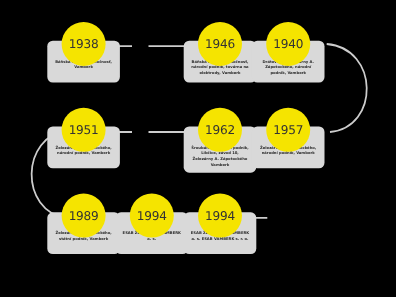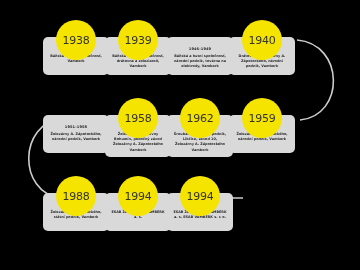--- a/index.html
+++ b/index.html
@@ -116,35 +116,29 @@
     <div class="node" style="left:37px;">
       <div class="card">
         <div class="card-period">1938</div>
         <div class="card-name">Báňská a hutní spoločnosť, Vamberk</div>
       </div>
       <div class="year-circle">
         <span class="year-label">1938</span>
       </div>
     </div>
 
-    <div class="node" style="left:99px;">
-      <div class="card">
-        <div class="card-period">1939-1946</div>
-        <div class="card-name">Báňská a hutní spoločnosť, drátovna a železiareň, Vamberk</div>
-      </div>
-      <div class="year-circle">
-        <span class="year-label">1939</span>
-      </div>
-    </div>
 
     <div class="node" style="left:161px;">
       <div class="card">
         <div class="card-period">1946-1949</div>
         <div class="card-name">Báňská a hutní spoločnosť, národní podnik, továrna na elektrody, Vamberk</div>
       </div>
+      <div class="year-circle">
+        <span class="year-label">1946</span>
+      </div>
     </div>
 
     <div class="node" style="left:223px;">
       <div class="card">
         <div class="card-period">1949-1950</div>
         <div class="card-name">Drátovny a šroubárny A. Zápotockého, národní podnik, Vamberk</div>
       </div>
       <div class="year-circle">
         <span class="year-label">1940</span>
       </div>
@@ -152,63 +146,57 @@
 
   </div>
 
   <div class="row" style="top:96px;">
 
     <div class="node" style="left:37px;">
       <div class="card">
         <div class="card-period">1951-1958</div>
         <div class="card-name">Železárny A. Zápotockého, národní podnik, Vamberk</div>
       </div>
-    </div>
-
-    <div class="node" style="left:99px;">
-      <div class="card">
-        <div class="card-period">1958-1963</div>
-        <div class="card-name">Železárny a drátovny Bohumín, pobočný závod Železárny A. Zápotockého Vamberk</div>
-      </div>
-      <div class="year-circle">
-        <span class="year-label">1958</span>
-      </div>
-    </div>
+      <div class="year-circle">
+        <span class="year-label">1951</span>
+      </div>
+    </div>
+
 
     <div class="node" style="left:161px;">
       <div class="card">
         <div class="card-period">1963-1965</div>
         <div class="card-name">Šroubárny, národní podnik, Libčice, závod 10, Železárny A. Zápotockého Vamberk</div>
       </div>
       <div class="year-circle">
         <span class="year-label">1962</span>
       </div>
     </div>
 
     <div class="node" style="left:223px;">
       <div class="card">
         <div class="card-period">1965-1989</div>
         <div class="card-name">Železárny A. Zápotockého, národní podnik, Vamberk</div>
       </div>
       <div class="year-circle">
-        <span class="year-label">1959</span>
+        <span class="year-label">1957</span>
       </div>
     </div>
 
   </div>
 
   <div class="row" style="top:174px;">
 
     <div class="node" style="left:37px;">
       <div class="card">
         <div class="card-period">1989-1993</div>
         <div class="card-name">Železárny A. Zápotockého, státní podnik, Vamberk</div>
       </div>
       <div class="year-circle">
-        <span class="year-label">1988</span>
+        <span class="year-label">1989</span>
       </div>
     </div>
 
     <div class="node" style="left:99px;">
       <div class="card">
         <div class="card-period">1994-1997</div>
         <div class="card-name">ESAB ŽELEZÁRNY VAMBERK a. s.</div>
       </div>
       <div class="year-circle">
         <span class="year-label">1994</span>

